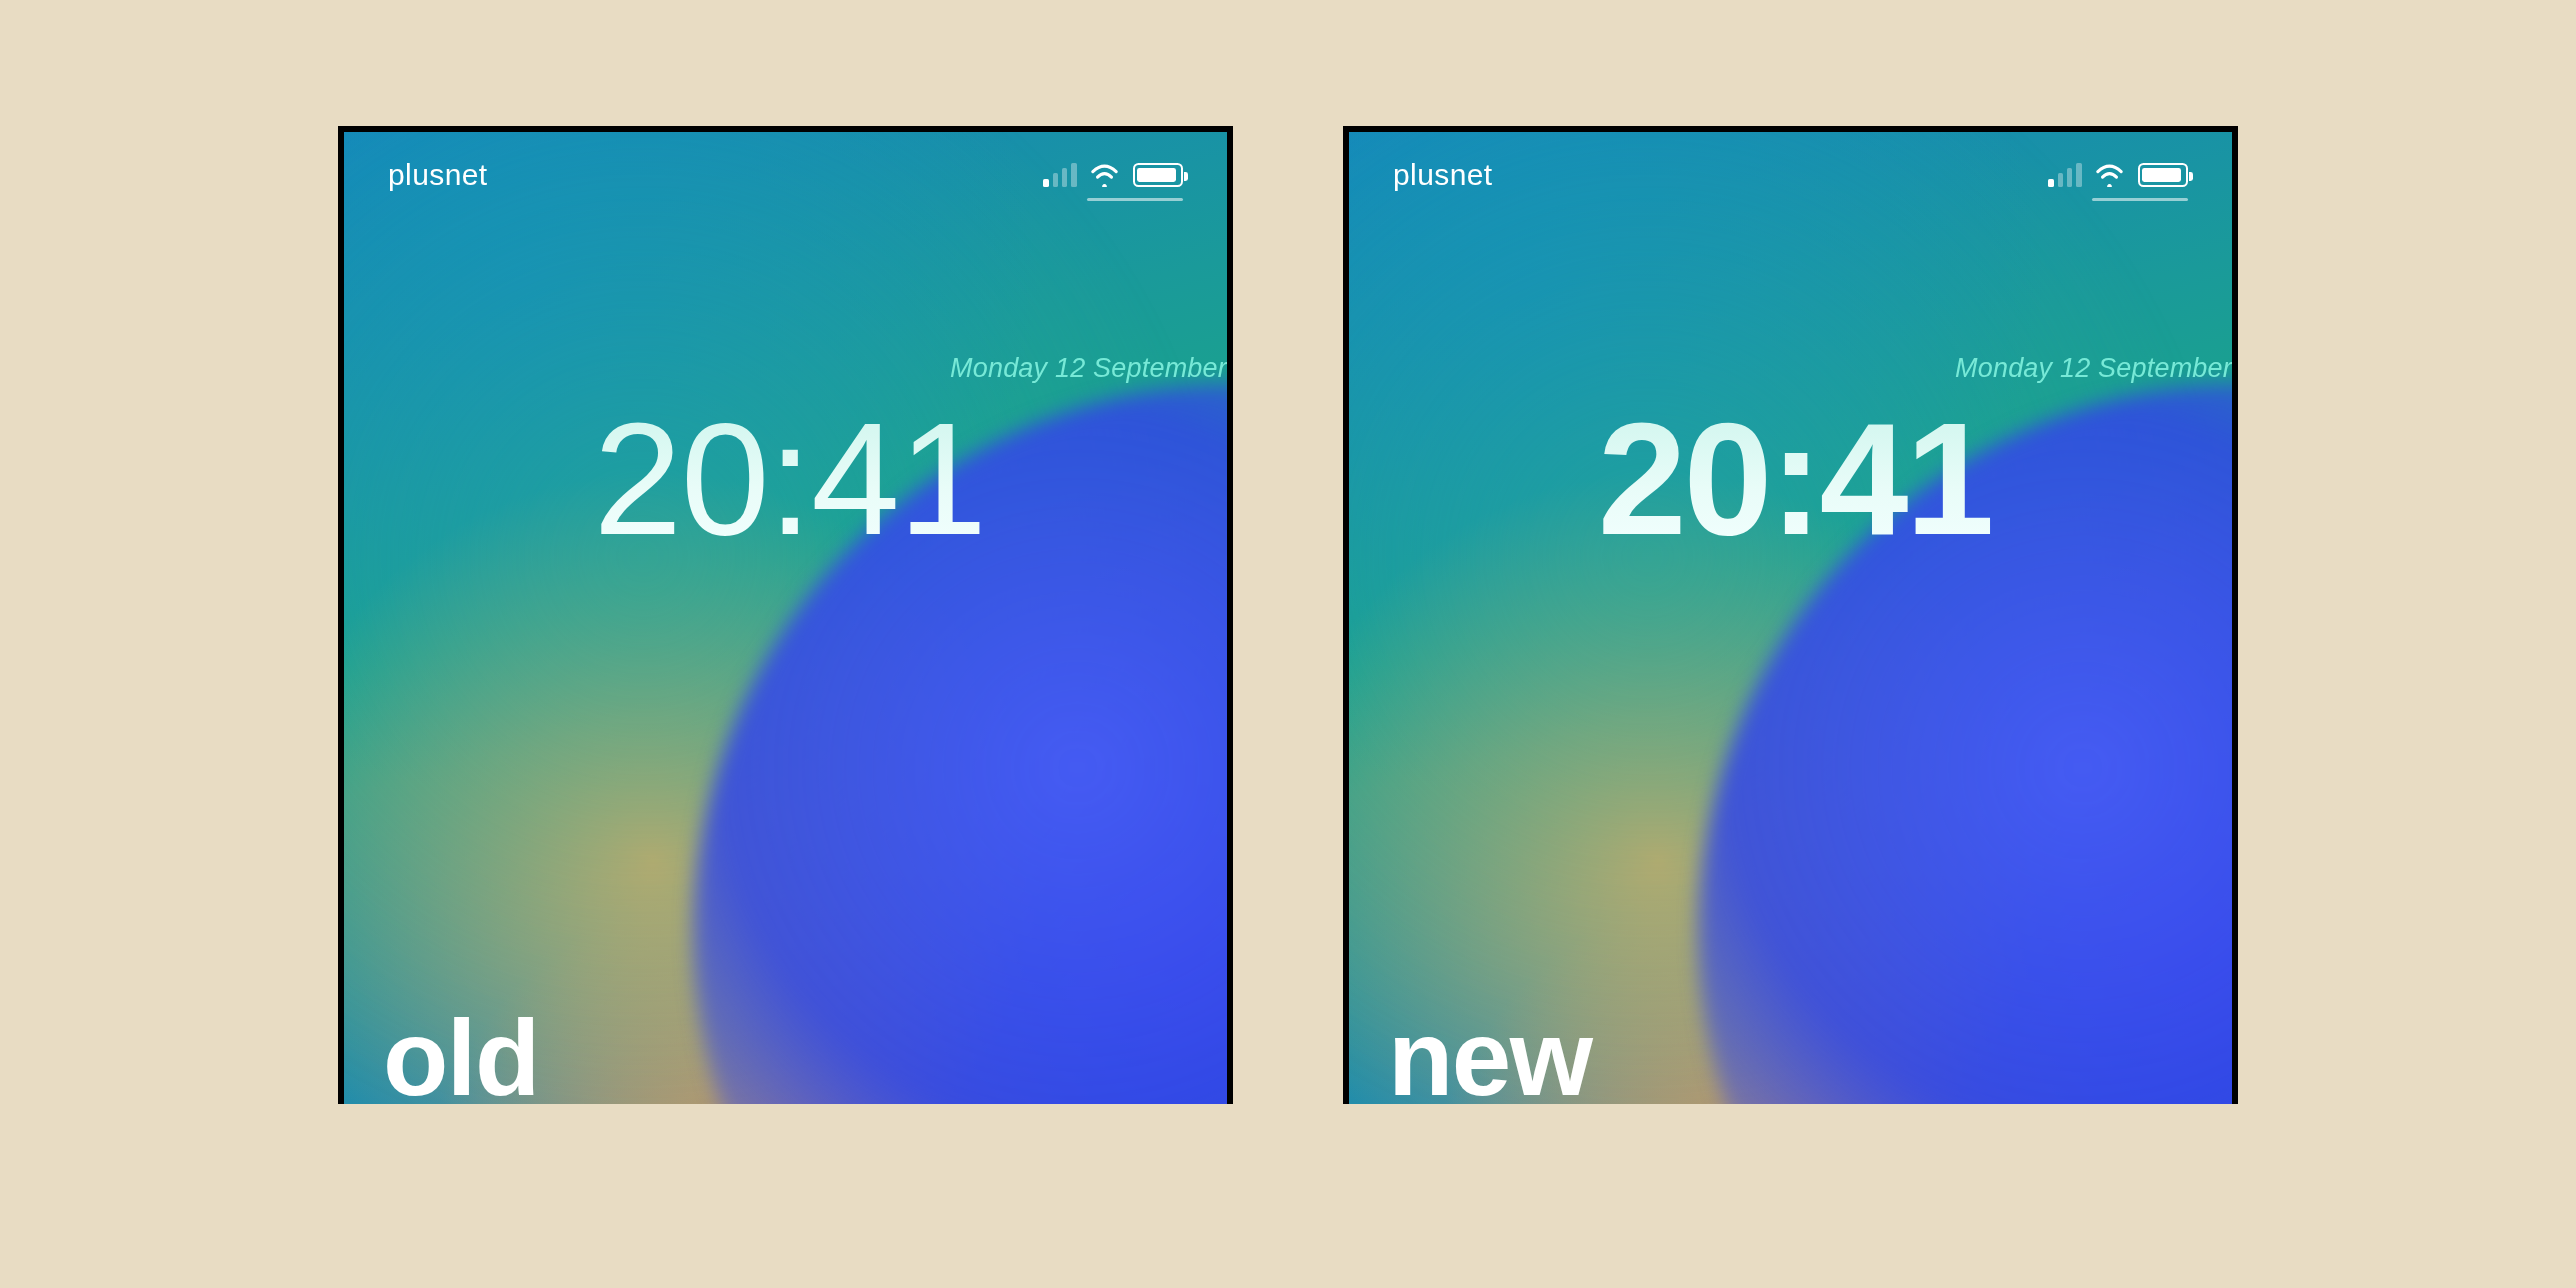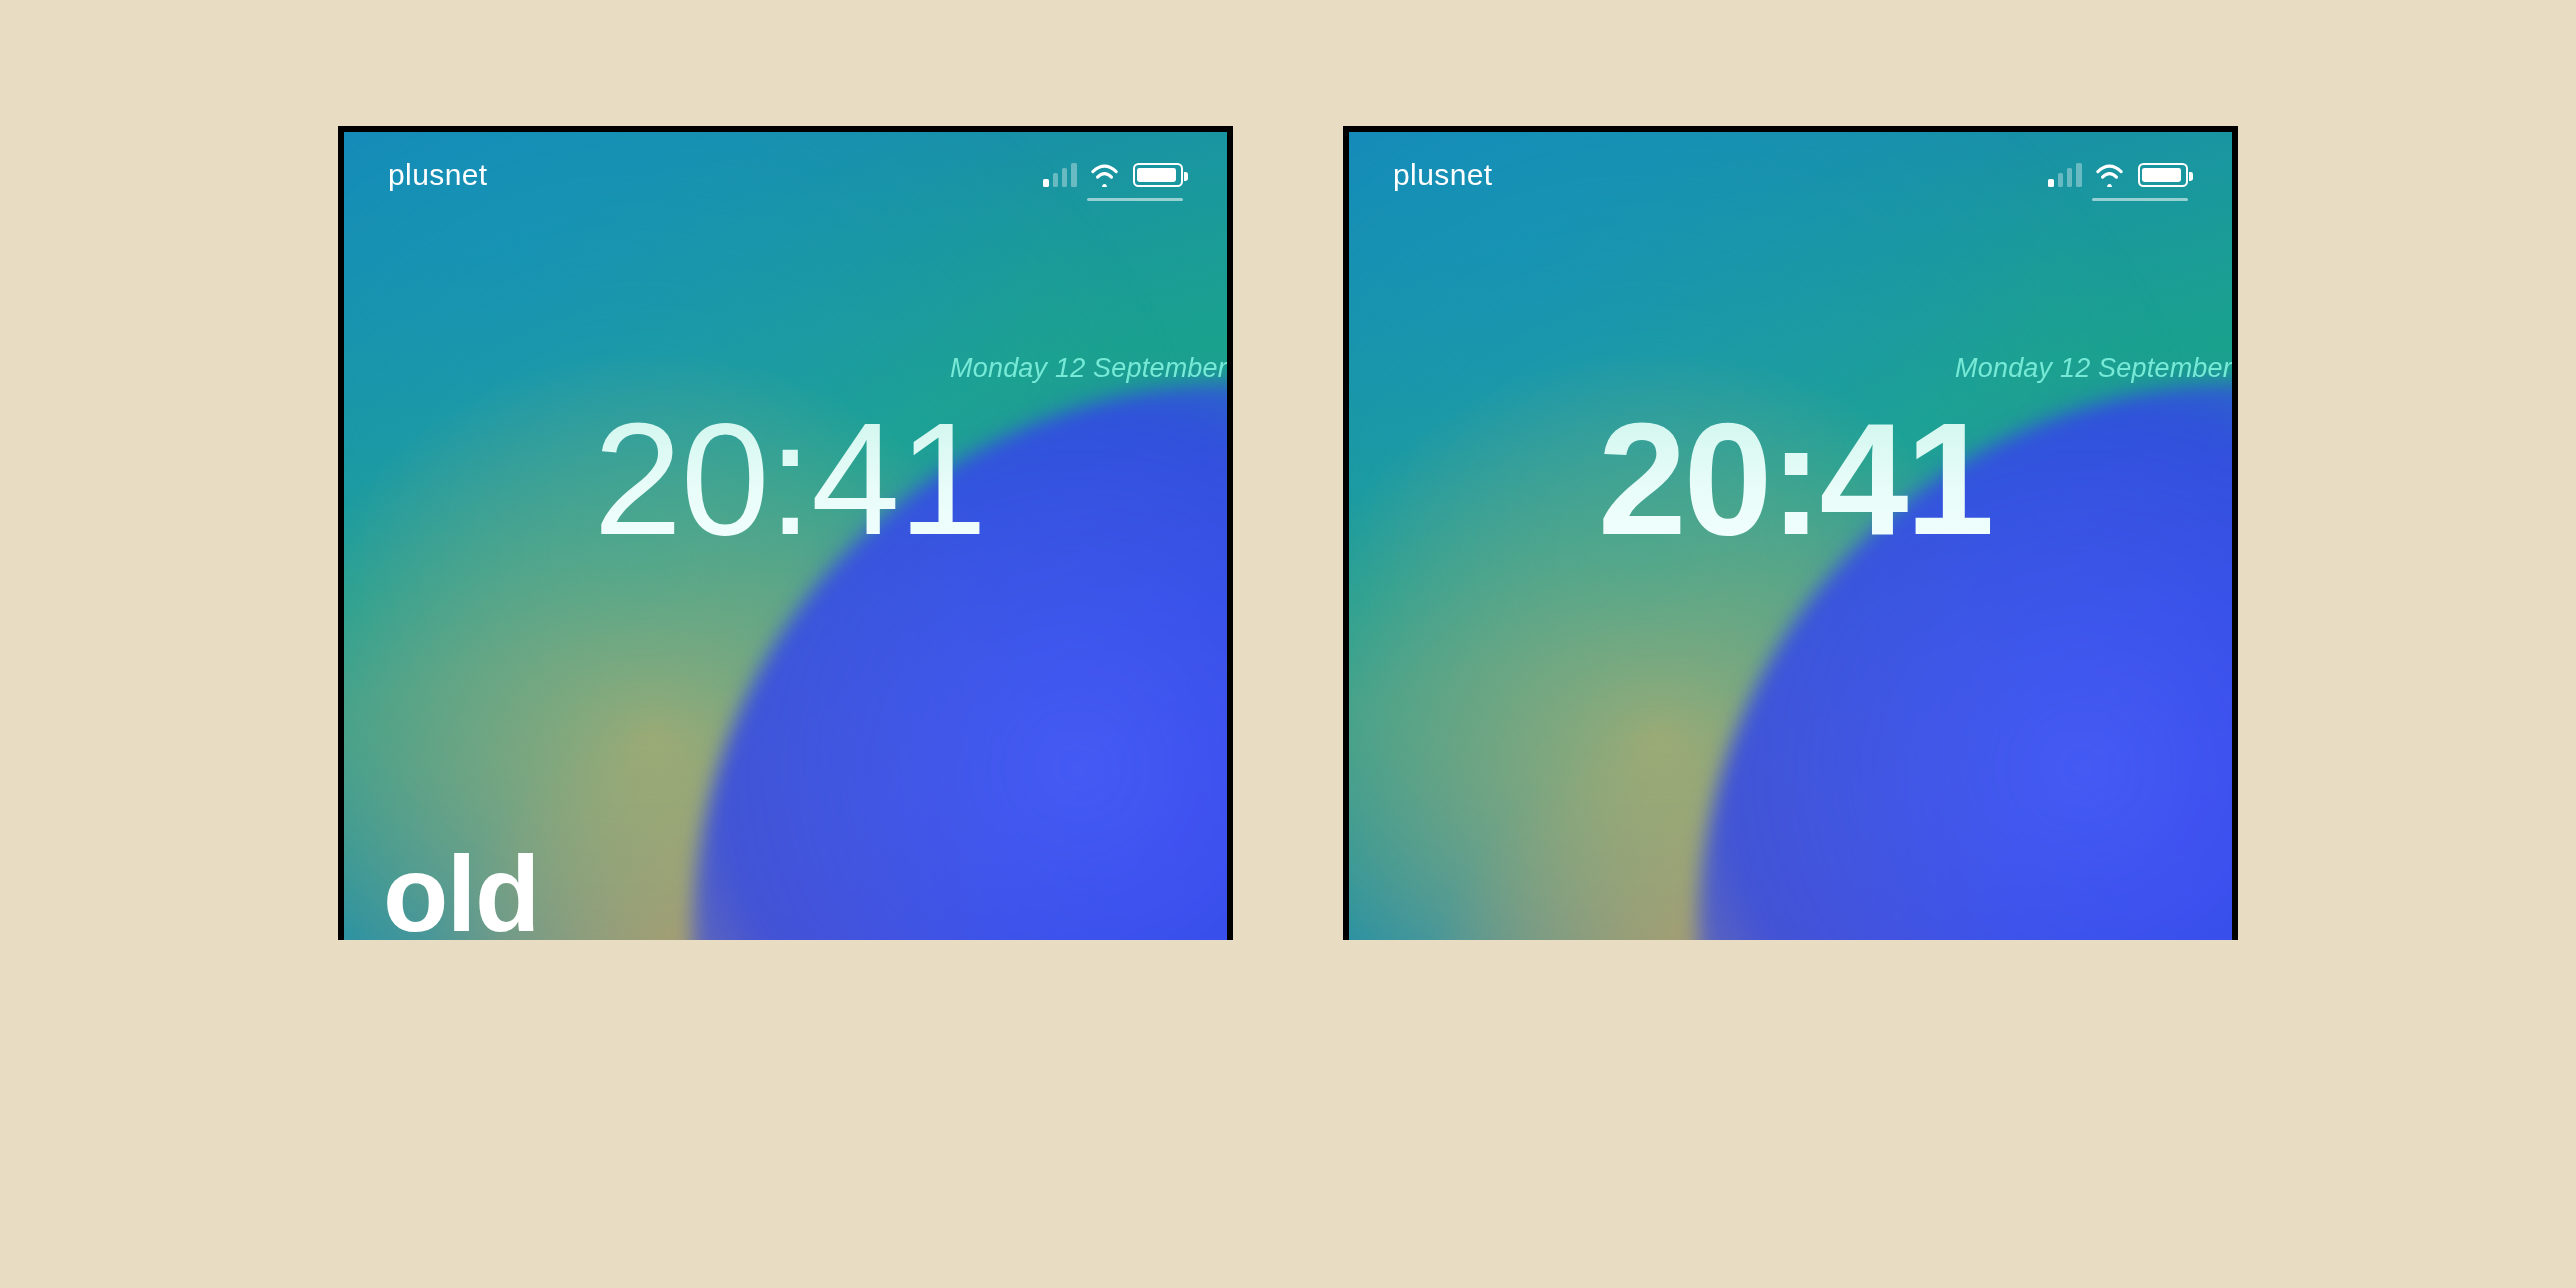--- a/index.html
+++ b/index.html
@@ -9,21 +9,21 @@
       height: 1288px;
       font-family: -apple-system, BlinkMacSystemFont, "Helvetica Neue", Helvetica, Arial, sans-serif;
       display: flex;
       justify-content: center;
       align-items: flex-start;
       gap: 110px;
       padding-top: 126px;
     }
     .phone {
       width: 895px;
-      height: 814px;
+      height: 978px;
       background: #7f1d1d;
       border: 6.3px solid #000;
       border-bottom: none;
       position: relative;
       overflow: hidden;
     }
     
     .wallpaper {
       position: absolute;
       inset: 0;
@@ -186,14 +186,15 @@
       </svg>
       <div class="battery">
         <div class="battery-fill"></div>
       </div>
     </div>
   </div>
   <div class="underline"></div>
 
   <div class="date">Monday 12 September</div>
   <div class="clock bold">20:41</div>
+  <div class="tag">new</div>
 </div>
 
 
 </body></html>

